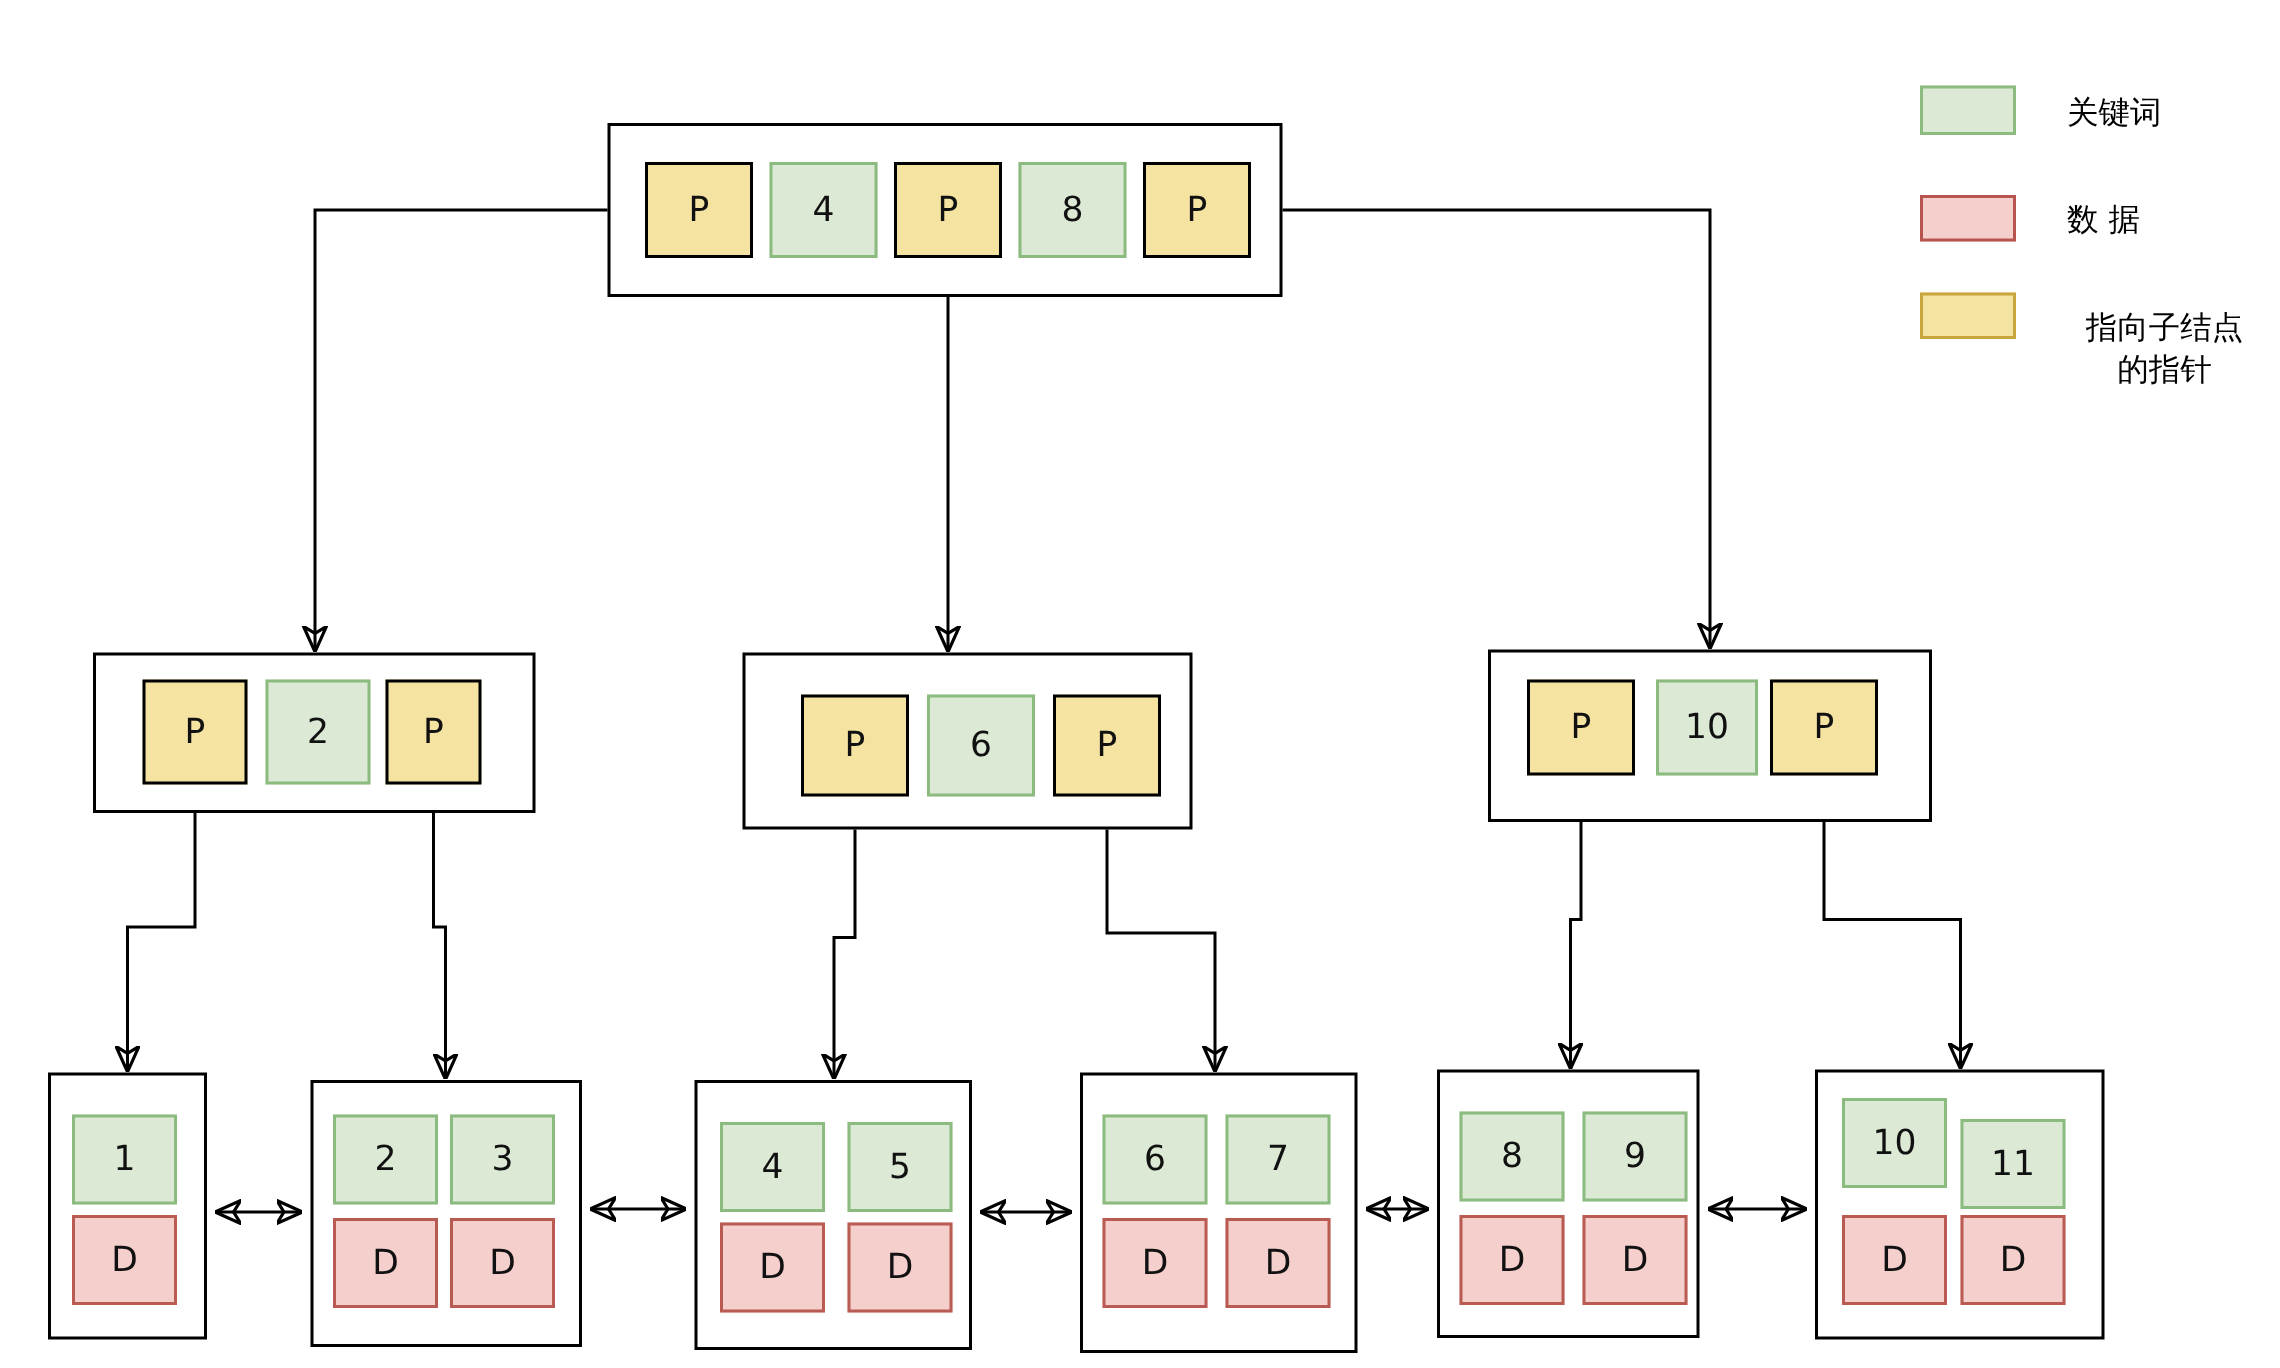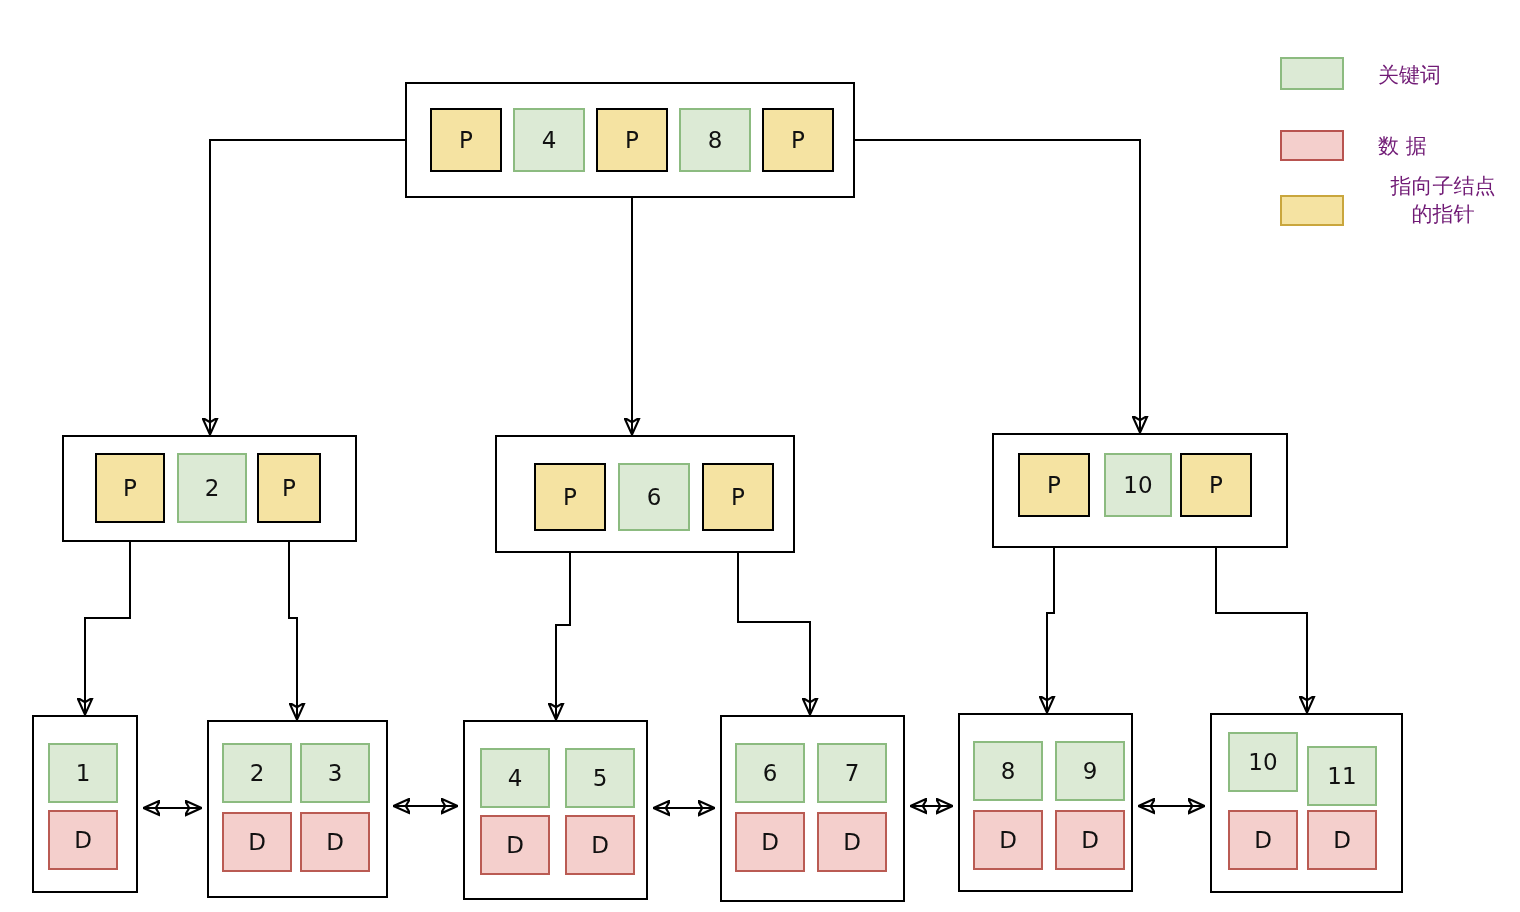--- a/index.html
+++ b/index.html
@@ -22,21 +22,21 @@
   }
   .cell.pointer { background:#F5E3A2; border:2px solid #000; }
   .cell.key     { background:#DCEAD5; border:2px solid #8CBB80; }
   .cell.data    { background:#F4CFCC; border:2px solid #BA5B53; }
 
   .swatch { position:absolute; box-sizing:border-box; }
   .swatch.key     { background:#DCEAD5; border:2px solid #8CBB80; }
   .swatch.data    { background:#F4CFCC; border:2px solid #B85450; }
   .swatch.pointer { background:#F5E3A2; border:2px solid #C9A63D; }
   .legend-label {
-    position:absolute; font-size:21px; line-height:28px; color:#701a75;
+    position:absolute; font-size:21px; line-height:28px; color:#000000;
     white-space:pre-line;
   }
   .legend-label.center { text-align:center; }
 </style>
 </head>
 <body>
 
 <div class="stage">
 
   <svg class="wires" width="1520" height="912">
@@ -131,17 +131,17 @@
   </div>
 
   <div>
     <div class="swatch key" style="left:1280px;top:57px;width:64px;height:33px"></div>
     <div class="legend-label" style="left:1378px;top:61px">关键词</div>
 
     <div class="swatch data" style="left:1280px;top:130px;width:64px;height:31px"></div>
     <div class="legend-label" style="left:1378px;top:132px">数 据</div>
 
     <div class="swatch pointer" style="left:1280px;top:195px;width:64px;height:31px"></div>
-    <div class="legend-label center" style="left:1368px;top:172px;width:150px">指向子结点
+    <div class="legend-label center" style="left:1368px;top:204px;width:150px">指向子结点
 的指针</div>
   </div>
 
 </div>
 
 </body></html>

